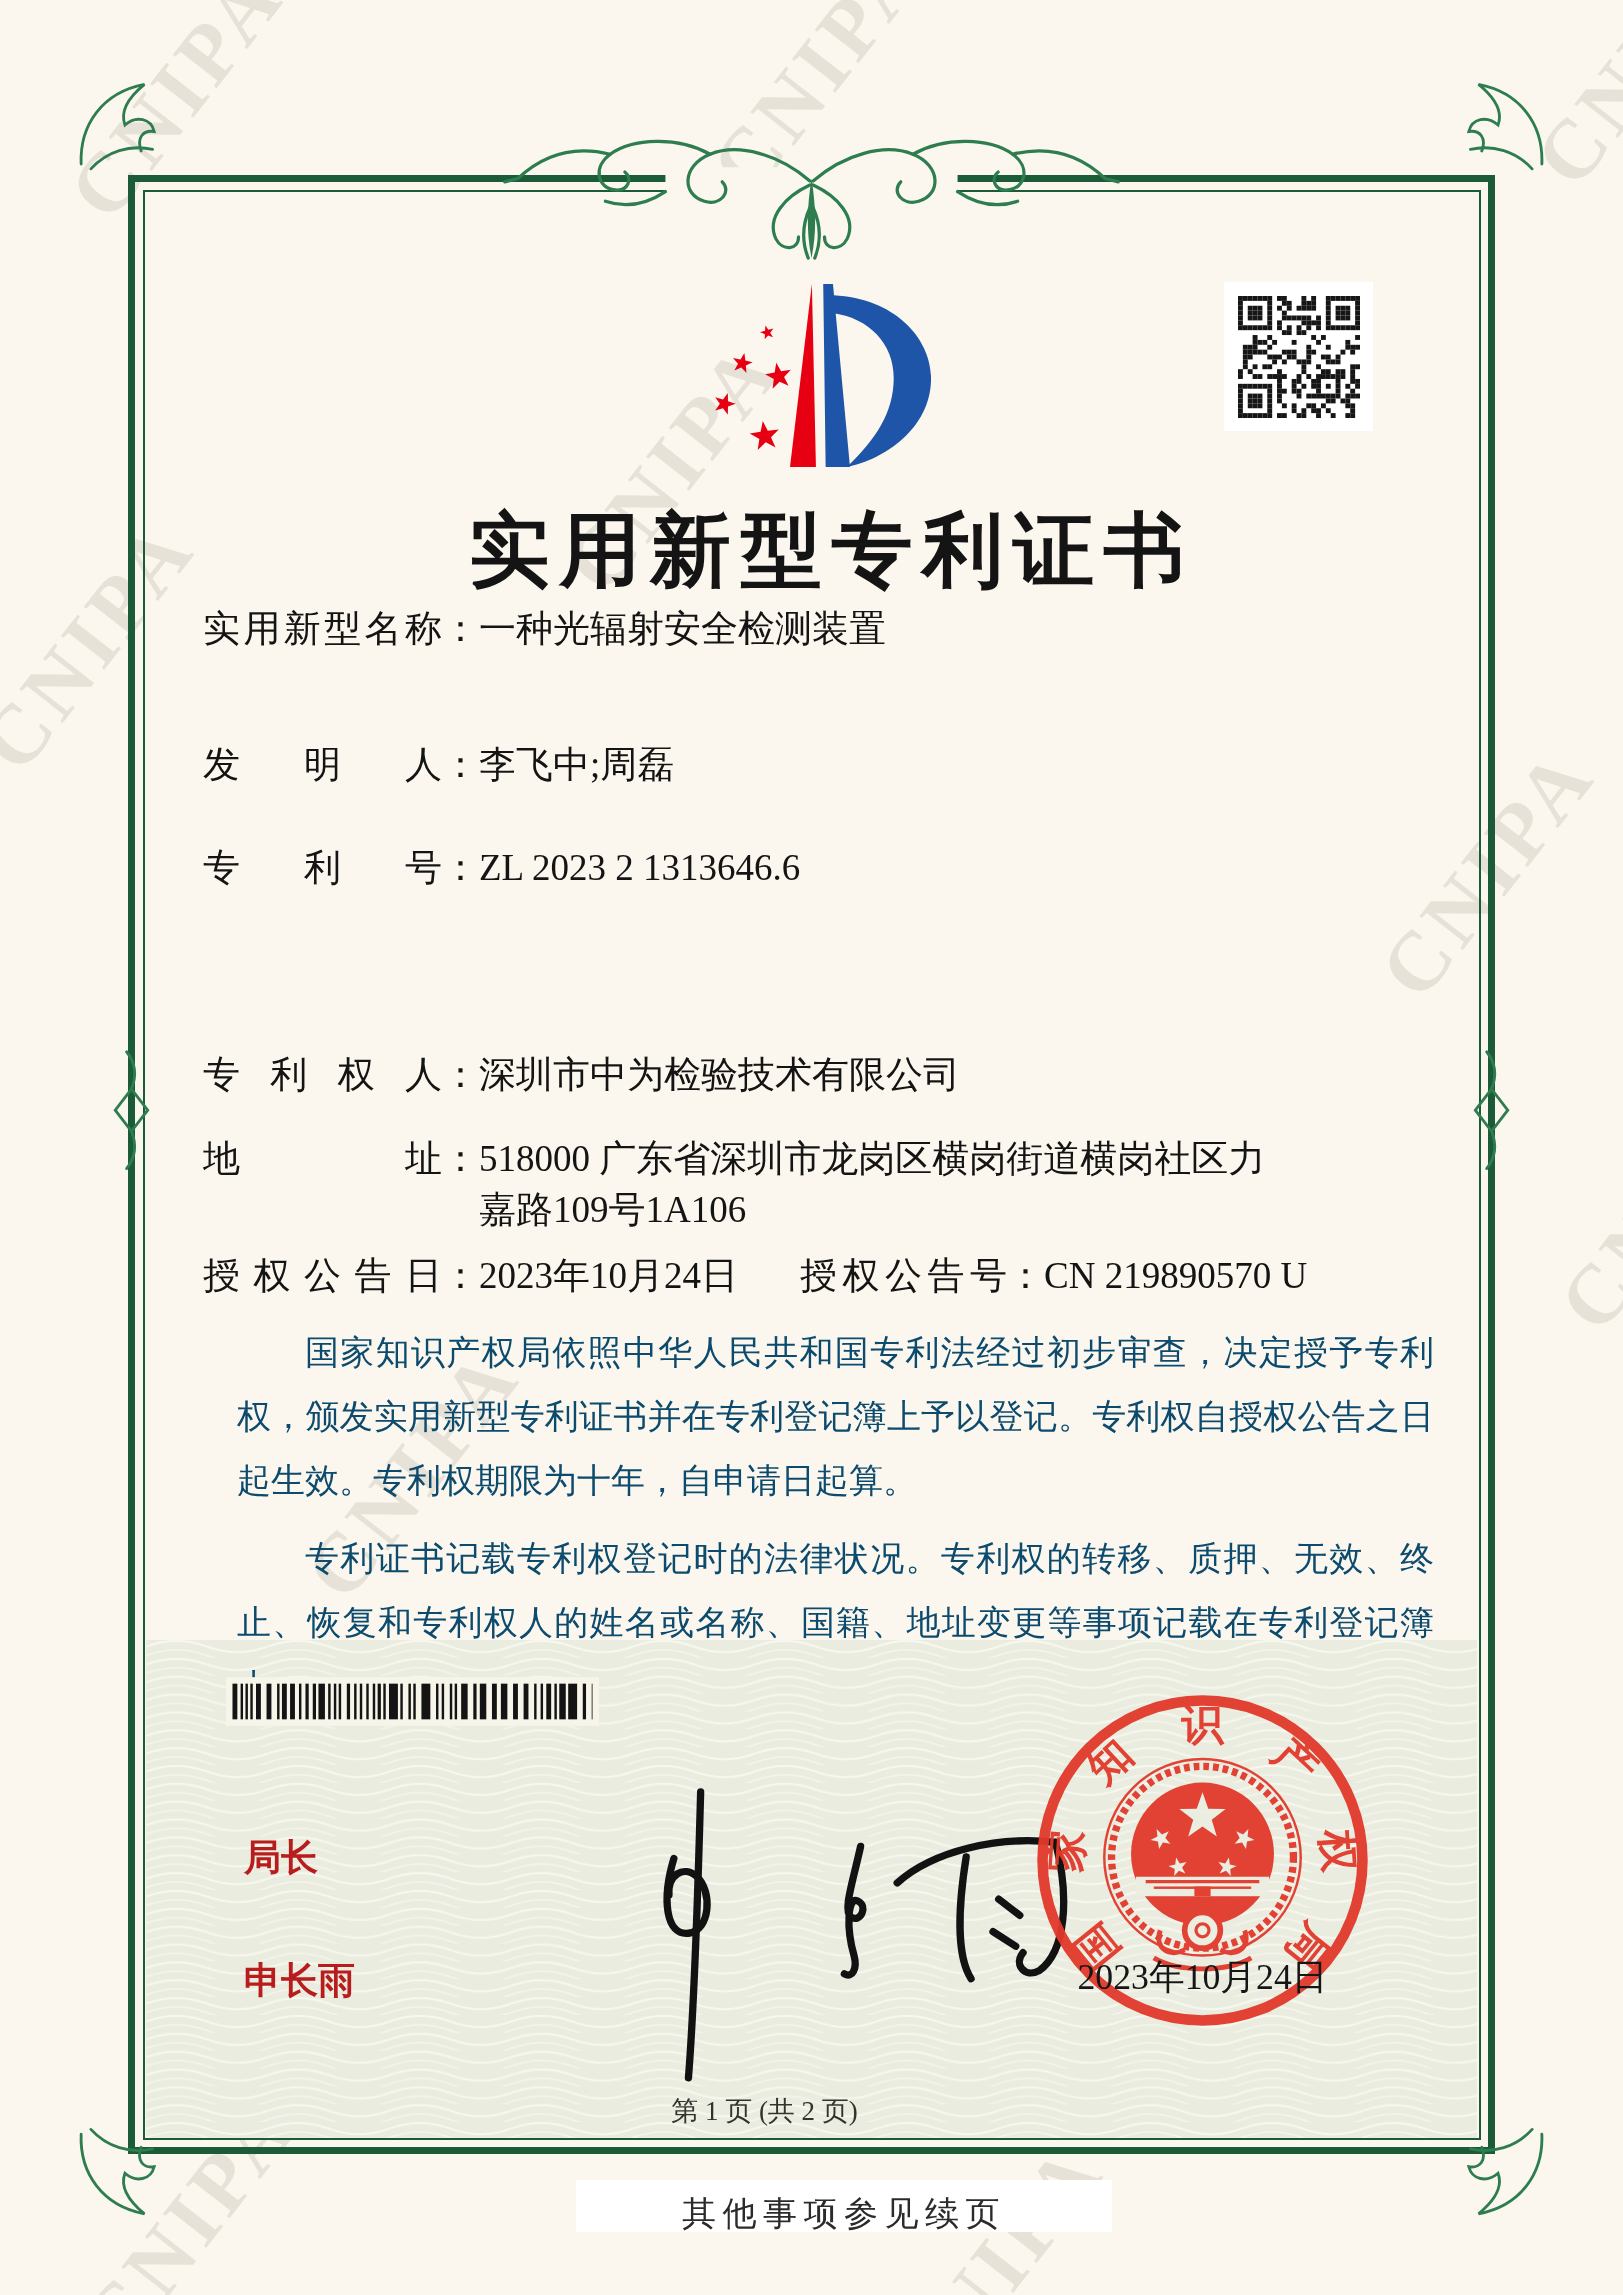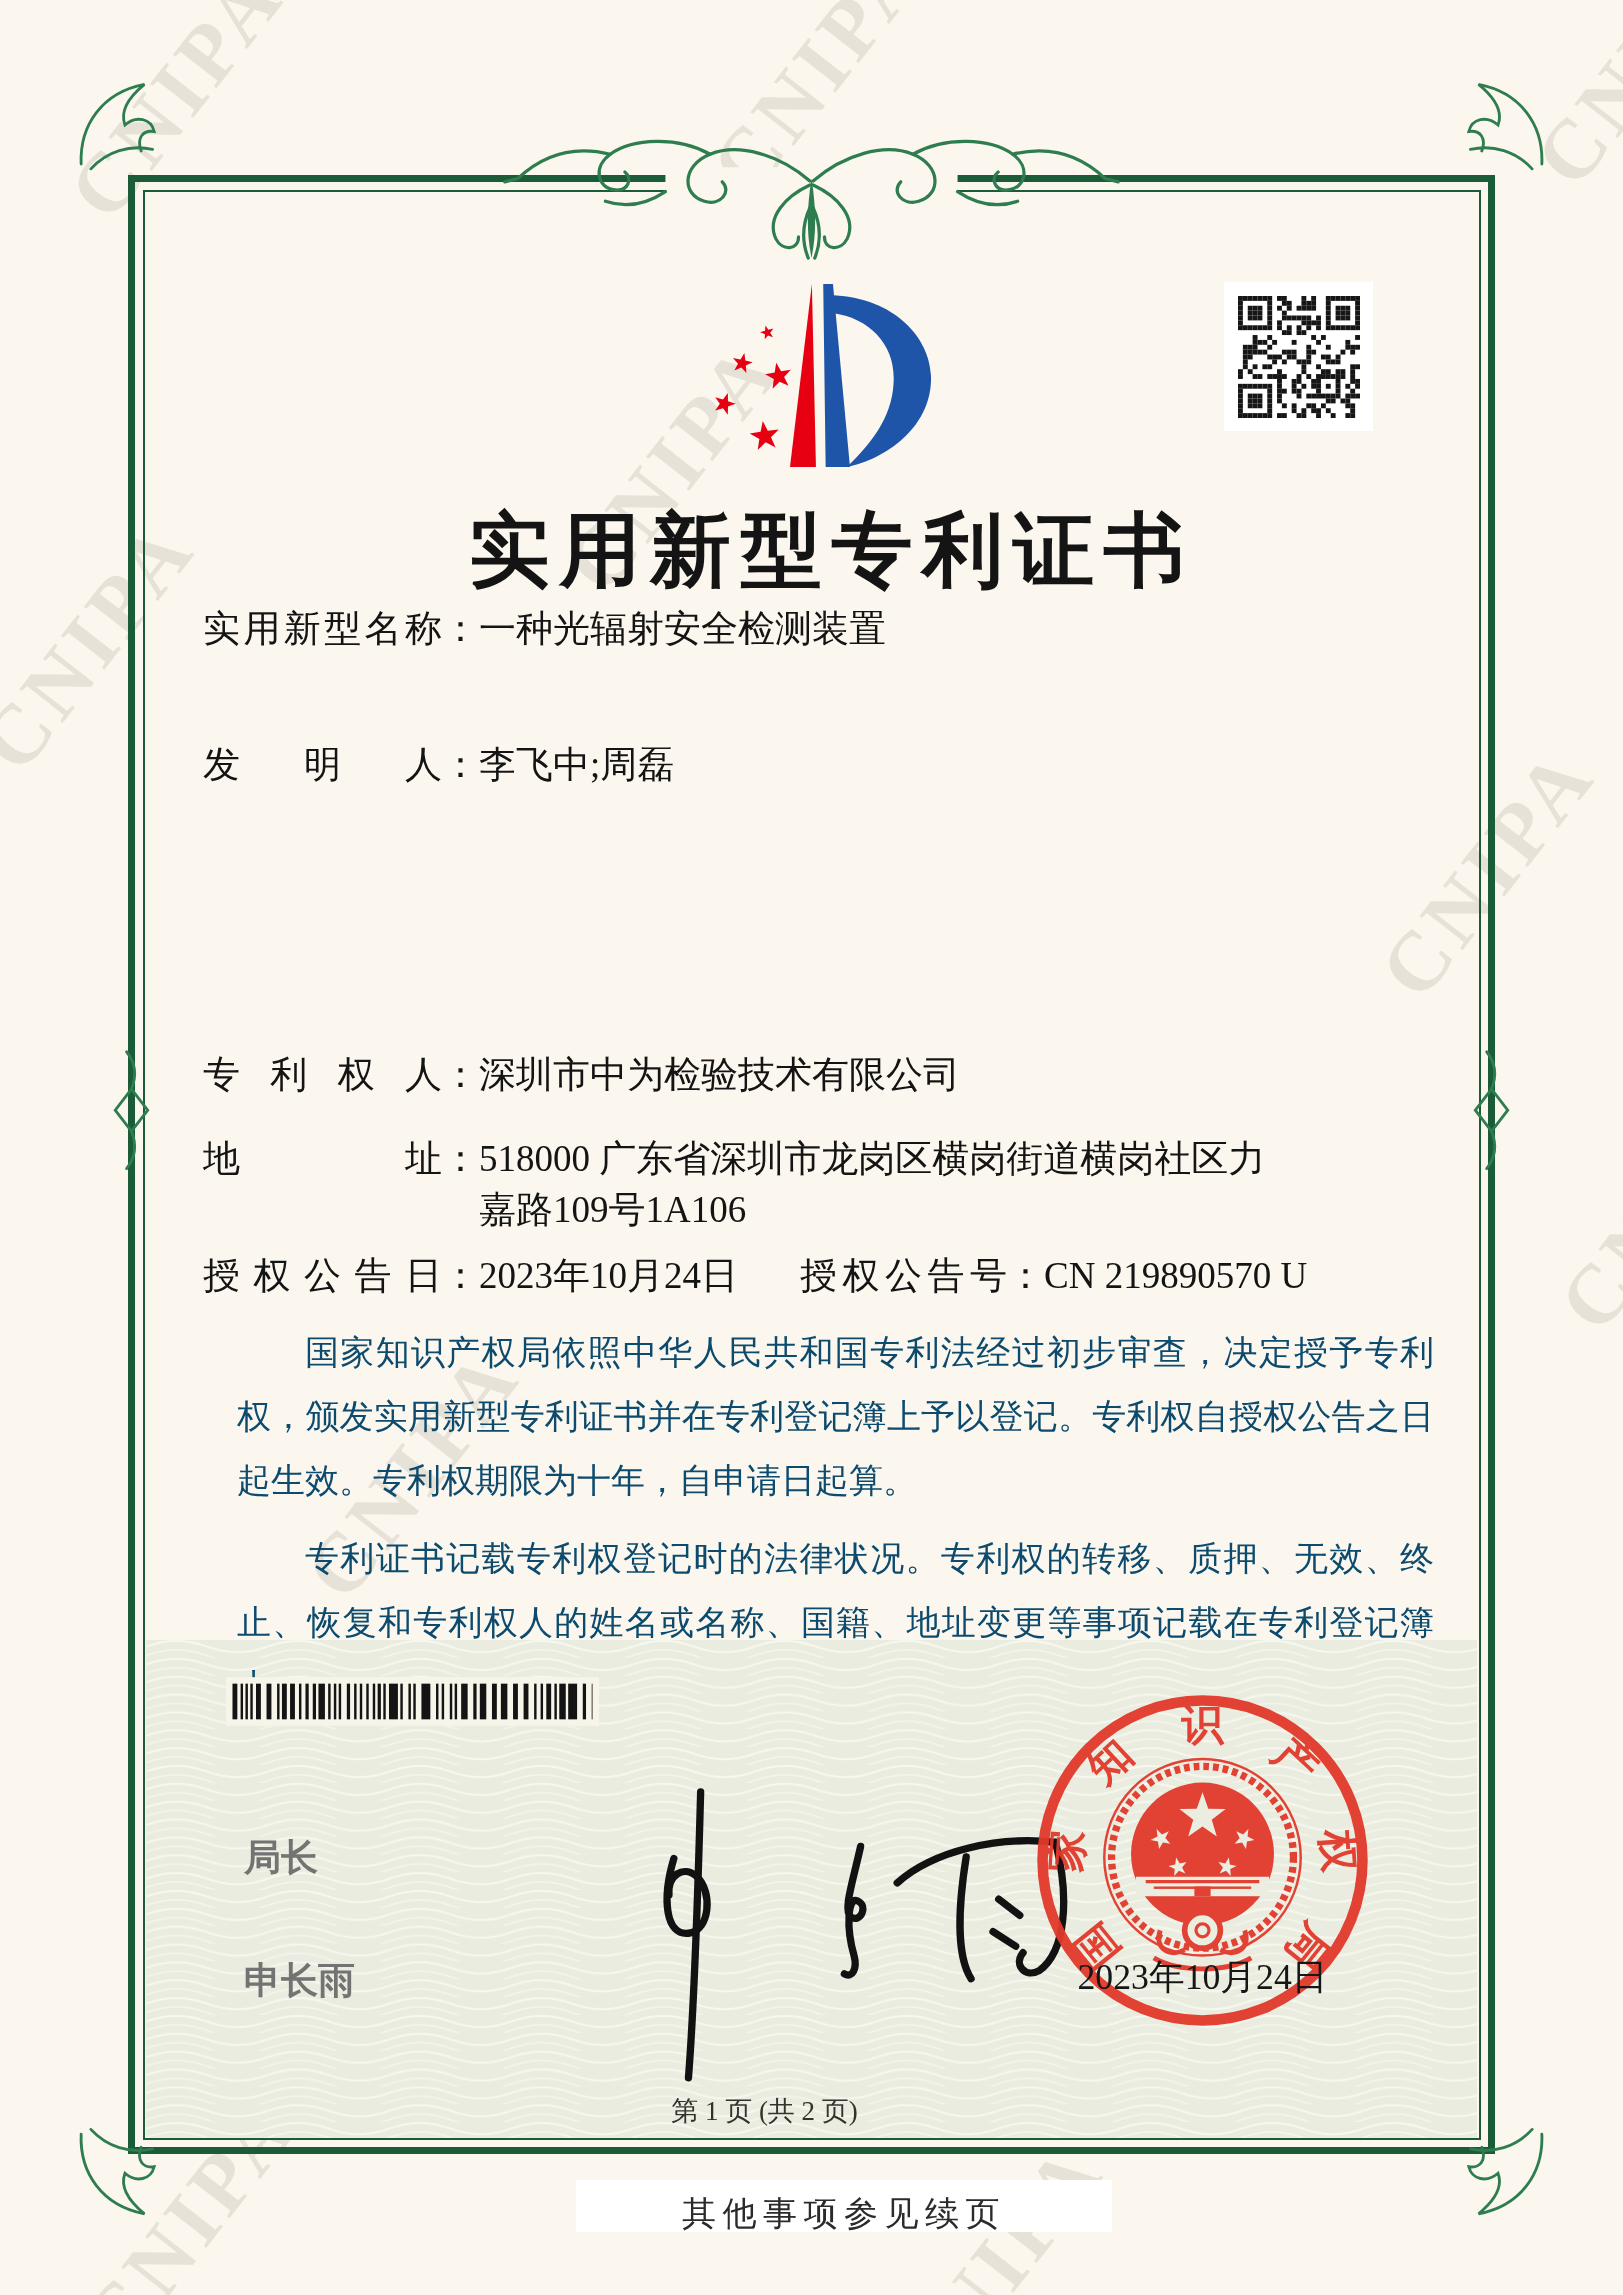--- a/index.html
+++ b/index.html
@@ -26,21 +26,21 @@
   .frow{position:absolute;left:203px;font-size:37px;line-height:1.38;}
   .flabel{display:inline-block;width:239px;text-align:justify;text-align-last:justify;vertical-align:top;}
   .fsep{display:inline-block;vertical-align:top;}
   .fvalue{display:inline-block;vertical-align:top;max-width:800px;}
   .flabel2{display:inline-block;width:207px;text-align:justify;text-align-last:justify;vertical-align:top;}
   .grp2{position:absolute;left:597px;top:0;white-space:nowrap;}
   .paras{position:absolute;left:237px;top:1321px;width:1197px;font-size:34px;
       line-height:1.88;text-align:justify;color:#0c4a6e;}
   .paras p{margin:0 0 14.6px 0;text-indent:2em;}
   .barcode{position:absolute;left:226px;top:1677px;}
-  .signer{position:absolute;left:244px;font:700 37px "Liberation Sans","DejaVu Sans",sans-serif;color:#737373;}
+  .signer{position:absolute;left:244px;font:700 37px "Liberation Sans","DejaVu Sans",sans-serif;color:#b91c1c;}
   .sig{position:absolute;left:617px;top:1761px;width:471px;height:325px;}
   .seal{position:absolute;left:1032px;top:1690px;width:341px;height:341px;}
   .page-ind{position:absolute;left:0;top:2093px;width:100%;text-align:center;
       font-size:27px;color:#33332e;transform:translateX(-47px);}
   .cont-box{position:absolute;left:576px;top:2180px;width:536px;height:52px;background:#ffffff;
       text-align:center;line-height:68px;font-size:34px;letter-spacing:6.5px;color:#2b2b2b;}
 </style>
 </head>
 <body>
 
@@ -413,20 +413,23 @@
   </div>
 
   <div class="title">实用新型专利证书</div>
 
   <div class="frow" style="top:603px">
     <span class="flabel">实用新型名称</span><span class="fsep">：</span><span class="fvalue">一种光辐射安全检测装置</span>
   </div>
   <div class="frow" style="top:739px">
     <span class="flabel">发明人</span><span class="fsep">：</span><span class="fvalue">李飞中;周磊</span>
   </div>
+  <div class="frow" style="top:842px">
+    <span class="flabel">专利号</span><span class="fsep">：</span><span class="fvalue">ZL 2023 2 1313646.6</span>
+  </div>
   <div class="frow" style="top:1049px">
     <span class="flabel">专利权人</span><span class="fsep">：</span><span class="fvalue">深圳市中为检验技术有限公司</span>
   </div>
   <div class="frow" style="top:1133px">
     <span class="flabel">地址</span><span class="fsep">：</span><span class="fvalue">518000 广东省深圳市龙岗区横岗街道横岗社区力嘉路109号1A106</span>
   </div>
   <div class="frow" style="top:1250px;width:1266px">
     <span class="flabel">授权公告日</span><span class="fsep">：</span><span class="fvalue">2023年10月24日</span>
     <span class="grp2">
       <span class="flabel2">授权公告号</span><span class="fsep">：</span><span class="fvalue">CN 219890570 U</span>

